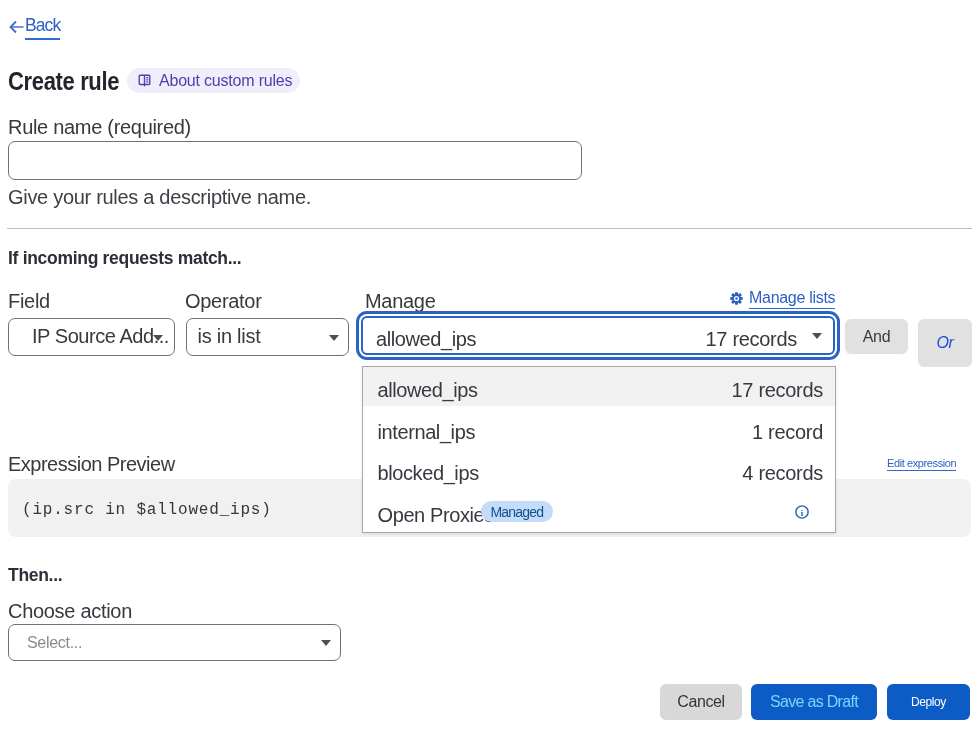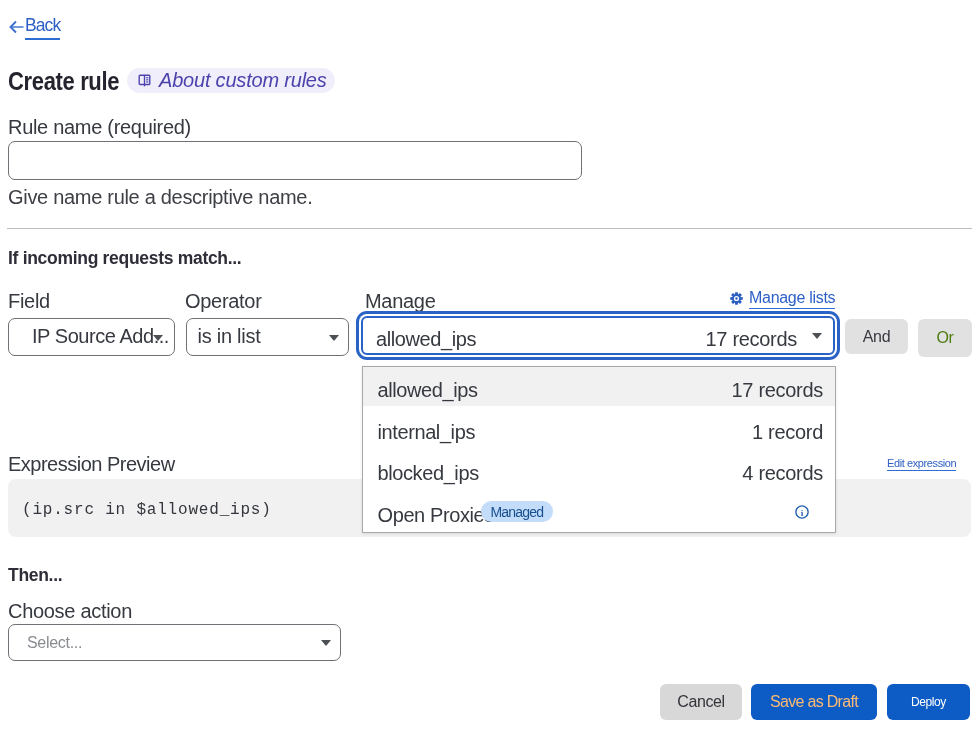--- a/index.html
+++ b/index.html
@@ -23,26 +23,26 @@
 <div class="abs" style="left:8px; top:67px; font-size:25px; font-weight:700; color:#25242e; letter-spacing:-0.4px; transform:scaleX(0.88); transform-origin:0 0; white-space:nowrap;">Create rule</div>
 
 <div class="abs" style="left:127px; top:68px; height:25px; background:#f1eefb; border-radius:13px; display:flex; align-items:center; padding:0 8px 0 11px;">
   <svg width="13" height="13" viewBox="0 0 16 16" style="margin-right:8px;">
     <rect x="1.5" y="1.5" width="13" height="11.5" rx="1" fill="none" stroke="#4c43ae" stroke-width="1.7"></rect>
     <line x1="8" y1="1.5" x2="8" y2="15.2" stroke="#4c43ae" stroke-width="1.7"></line>
     <line x1="10" y1="4.6" x2="12.8" y2="4.6" stroke="#4c43ae" stroke-width="1.4"></line>
     <line x1="10" y1="7.2" x2="12.8" y2="7.2" stroke="#4c43ae" stroke-width="1.4"></line>
     <line x1="10" y1="9.8" x2="12.8" y2="9.8" stroke="#4c43ae" stroke-width="1.4"></line>
   </svg>
-  <span style="font-size:20px; color:#4b42ac; letter-spacing:-0.2px;font-style:italic;">About custom rules</span>
+  <span style="font-size:16px; color:#4b42ac; letter-spacing:-0.2px;">About custom rules</span>
 </div>
 
 <div class="abs lbl" style="left:8px; top:116px;">Rule name (required)</div>
 <div class="abs" style="left:8px; top:141px; width:574px; height:39px; border:1px solid #6e7175; border-radius:7px; background:#fff;"></div>
-<div class="abs lbl" style="left:8px; top:186px; color:#3e4046;">Give name rule a descriptive name.</div>
+<div class="abs lbl" style="left:8px; top:186px; color:#3e4046;">Give your rules a descriptive name.</div>
 
 <div class="abs" style="left:7px; top:228px; width:965px; height:1px; background:#bdbdbd;"></div>
 
 <div class="abs" style="left:8px; top:248px; font-size:17.5px; font-weight:700; color:#2e2d38; letter-spacing:-0.3px;">If incoming requests match...</div>
 
 <div class="abs lbl" style="left:8px; top:290px;">Field</div>
 <div class="abs lbl" style="left:185px; top:290px;">Operator</div>
 <div class="abs lbl" style="left:365px; top:290px;">Manage</div>
 
 <div class="abs" style="left:730px; top:289px; display:flex; align-items:center;">
@@ -62,36 +62,36 @@
   <span class="lbl" style="margin-left:10.5px; letter-spacing:-0.25px;">is in list</span>
   <span class="caret" style="right:9px; top:16px;"></span>
 </div>
 
 <div class="abs" style="left:361px; top:316px; width:474px; height:39px; background:#fff; border:2px solid #2a63c6; border-radius:6px; box-shadow:0 0 0 2px #fff, 0 0 0 5px #2a63c6;"></div>
 <div class="abs lbl" style="left:376px; top:328px; letter-spacing:-0.4px;">allowed_ips</div>
 <div class="abs lbl" style="left:660px; top:328px; width:137px; text-align:right;">17 records</div>
 <span class="caret abs" style="left:812px; top:333px;"></span>
 
 <div class="abs" style="left:845px; top:319px; width:63px; height:35px; background:#e1e1e1; border-radius:6px; display:flex; align-items:center; justify-content:center; font-size:16px; color:#393a41; letter-spacing:-0.3px;">And</div>
-<div class="abs" style="left:918px; top:319px; width:54px; height:38px; background:#e1e1e1; border-radius:6px; display:flex; align-items:center; justify-content:center; font-size:16px; color:#4d7c0f; letter-spacing:-0.3px;">Or</div>
+<div class="abs" style="left:918px; top:319px; width:54px; height:48px; background:#e1e1e1; border-radius:6px; display:flex; align-items:center; justify-content:center; font-size:16px; color:#1d4ed8; letter-spacing:-0.3px;font-style:italic;">Or</div>
 
 <div class="abs lbl" style="left:8px; top:453px; letter-spacing:-0.5px;">Expression Preview</div>
 <div class="abs" style="left:869px; top:453px;"><span style="font-size:11px; color:#2d5fc5; letter-spacing:-0.4px; display:inline-block; border-bottom:1.3px solid #2d6cd0; padding-bottom:1px;margin-left:18px;">Edit expression</span></div>
 <div class="abs" style="left:8px; top:479px; width:963px; height:58px; background:#f1f1f1; border-radius:8px;"></div>
 <div class="abs" style="left:22px; top:501px; font-family:'Liberation Mono', monospace; font-size:16px; letter-spacing:0.8px; color:#33363c;">(ip.src in $allowed_ips)</div>
 
 <div class="abs" style="left:8px; top:565px; font-size:17.5px; font-weight:700; color:#2e2d38; letter-spacing:-0.3px;">Then...</div>
 <div class="abs lbl" style="left:8px; top:600px;">Choose action</div>
 <div class="abs sel" style="left:8px; top:624px; width:333px; height:37px;">
   <span style="font-size:16px; color:#898b90; margin-left:18px; letter-spacing:-0.3px;">Select...</span>
   <span class="caret" style="right:9px; top:15px;"></span>
 </div>
 
 <div class="abs" style="left:660px; top:684px; width:82px; height:36px; background:#d8d8d8; border-radius:6px; display:flex; align-items:center; justify-content:center; font-size:16px; color:#33343a; letter-spacing:-0.4px;">Cancel</div>
-<div class="abs" style="left:751px; top:684px; width:126px; height:36px; background:#0d5cc5; border-radius:6px; display:flex; align-items:center; justify-content:center; font-size:16px; color:#fdba74; letter-spacing:-0.7px;">Save as Draft</div>
+<div class="abs" style="left:751px; top:684px; width:126px; height:36px; background:#0d5cc5; border-radius:6px; display:flex; align-items:center; justify-content:center; font-size:16px; color:#7dd3fc; letter-spacing:-0.7px;">Save as Draft</div>
 <div class="abs" style="left:887px; top:684px; width:83px; height:36px; background:#0d5cc5; border-radius:6px; display:flex; align-items:center; justify-content:center; font-size:12px; color:#fff; letter-spacing:-0.4px;">Deploy</div>
 
 <div class="abs" style="left:362px; top:366px; width:474px; height:167px; background:#fff; border:1px solid #a8a8a8; box-shadow:0 1px 3px rgba(0,0,0,0.10); z-index:5;">
   <div style="position:absolute; left:0; top:0; width:100%; height:38.5px; background:#f1f1f1;"></div>
   <div class="abs lbl" style="left:14.5px; top:12px; letter-spacing:-0.4px;">allowed_ips</div>
   <div class="abs lbl" style="left:300px; top:12px; width:160px; text-align:right;">17 records</div>
   <div class="abs lbl" style="left:14.5px; top:53.5px; letter-spacing:-0.4px;">internal_ips</div>
   <div class="abs lbl" style="left:300px; top:53.5px; width:160px; text-align:right;">1 record</div>
   <div class="abs lbl" style="left:14.5px; top:95px; letter-spacing:-0.4px;">blocked_ips</div>
   <div class="abs lbl" style="left:300px; top:95px; width:160px; text-align:right;">4 records</div>

